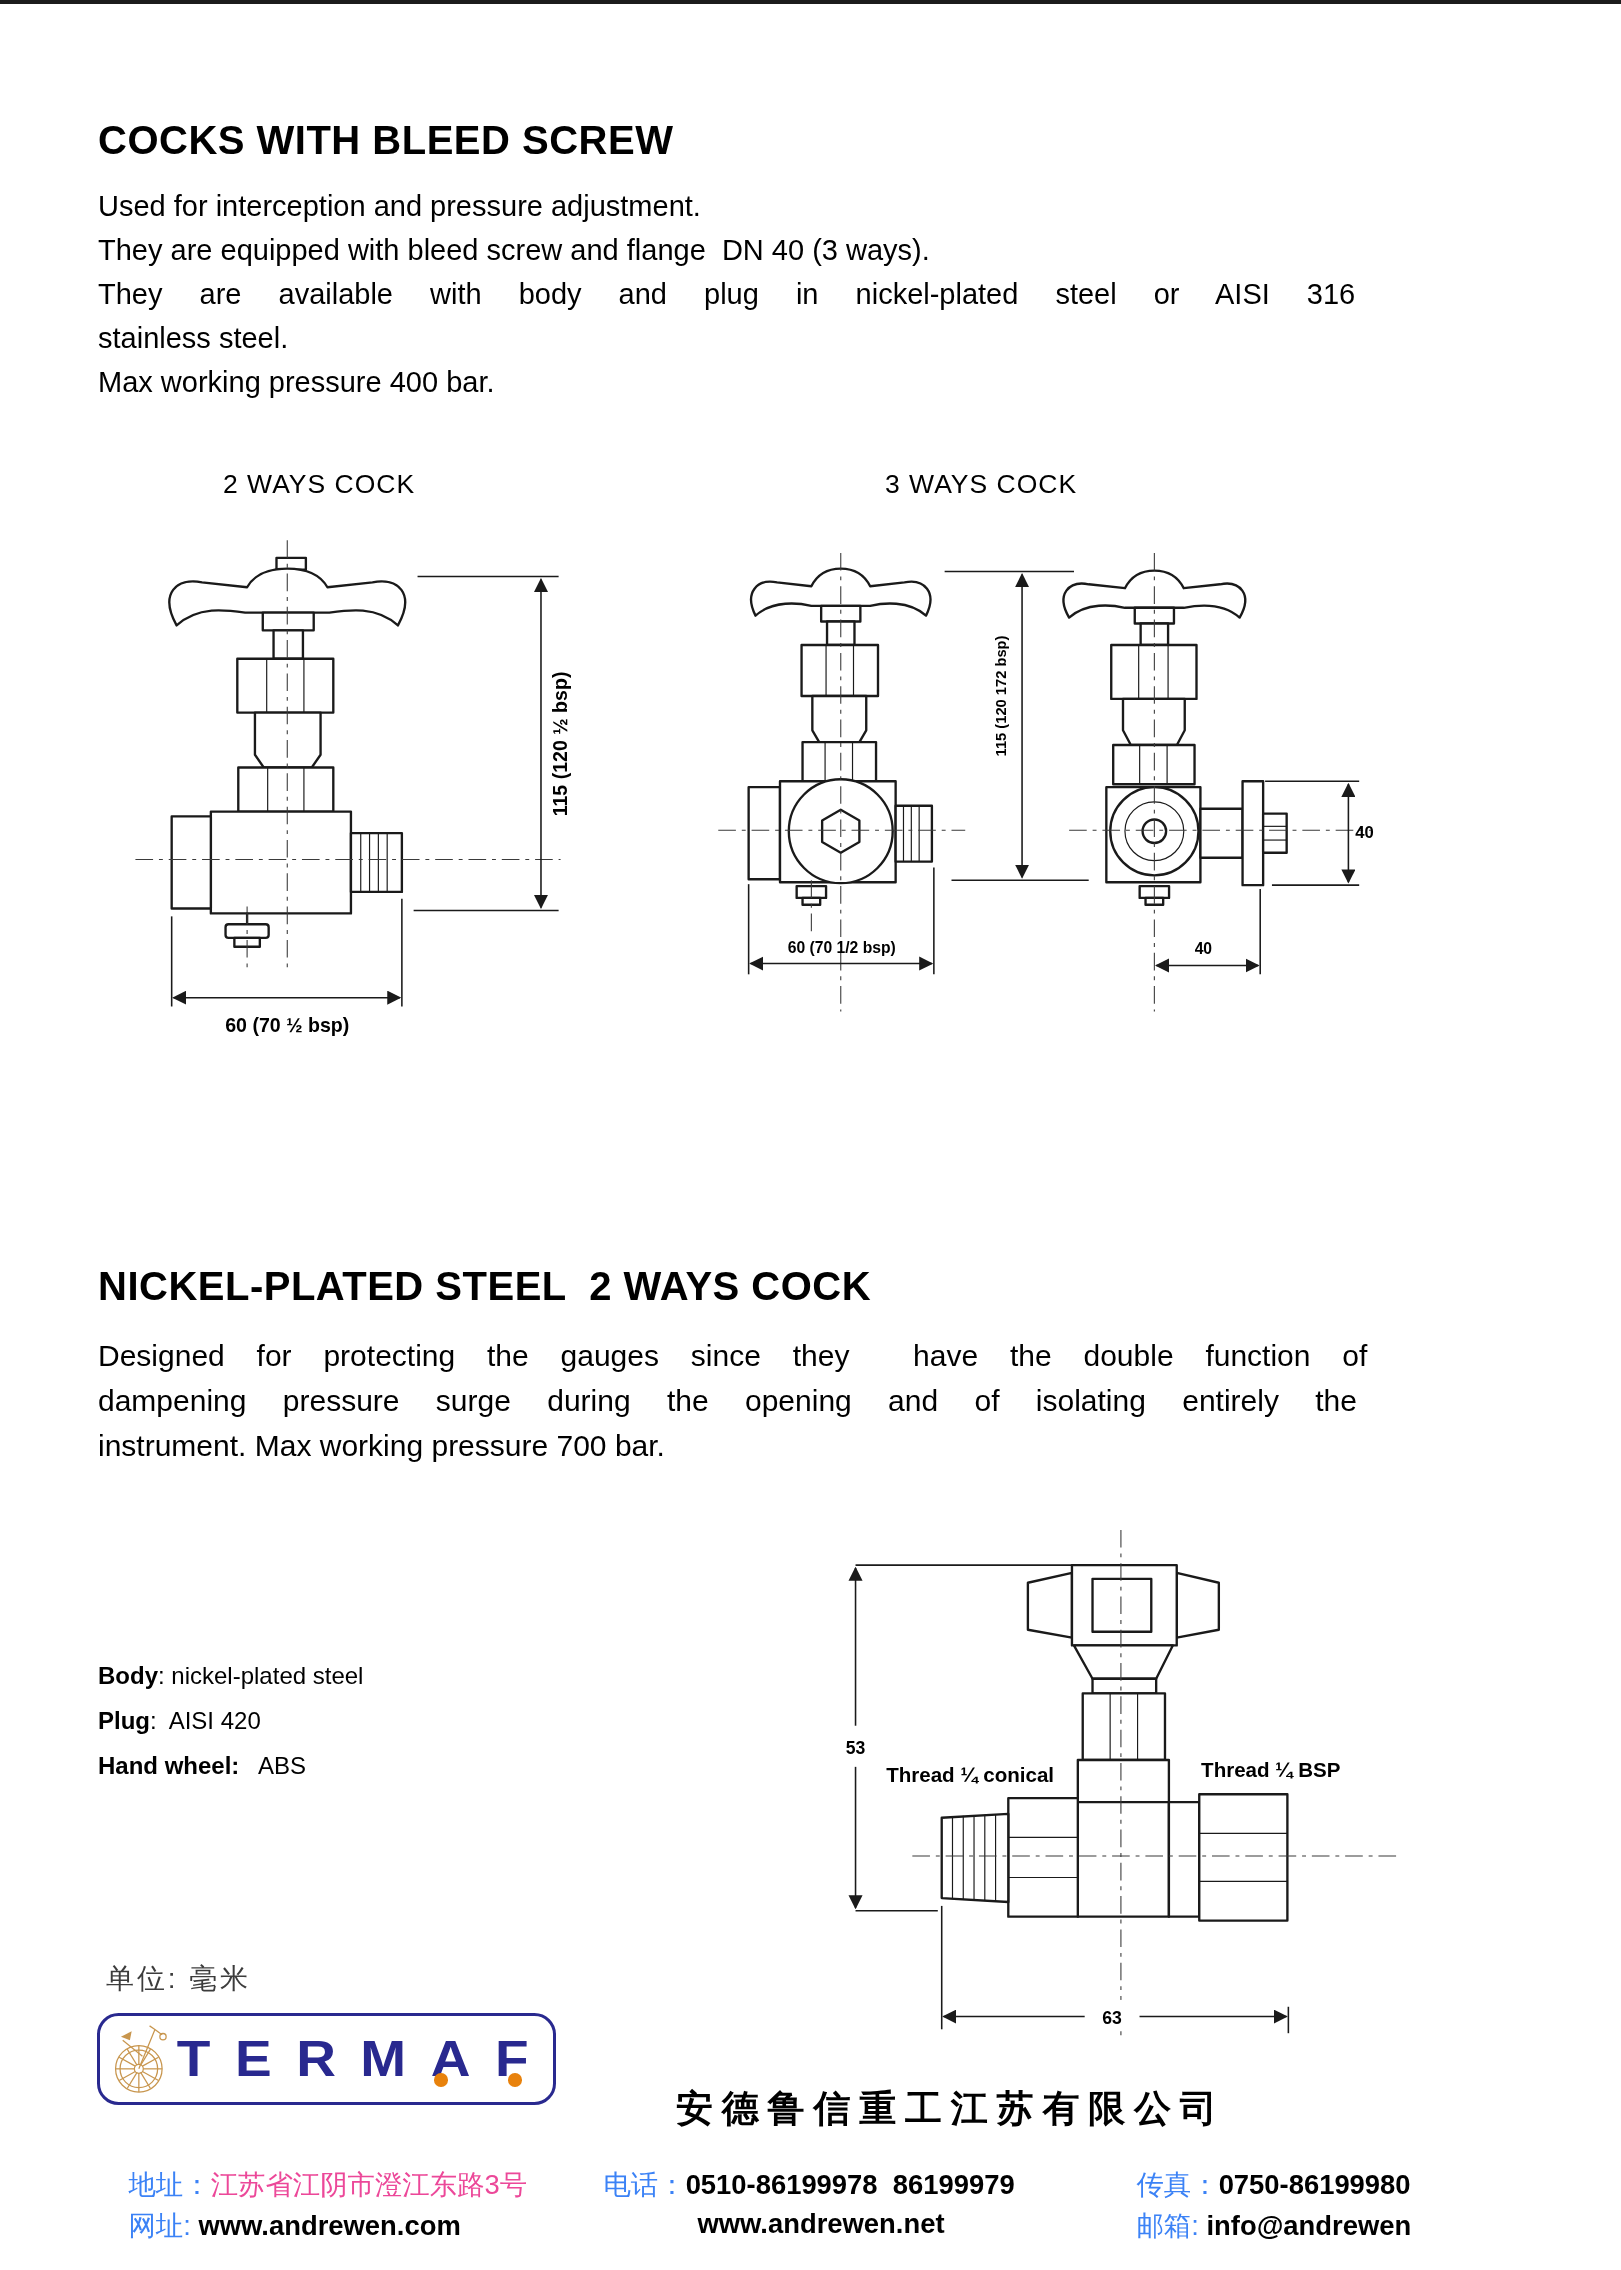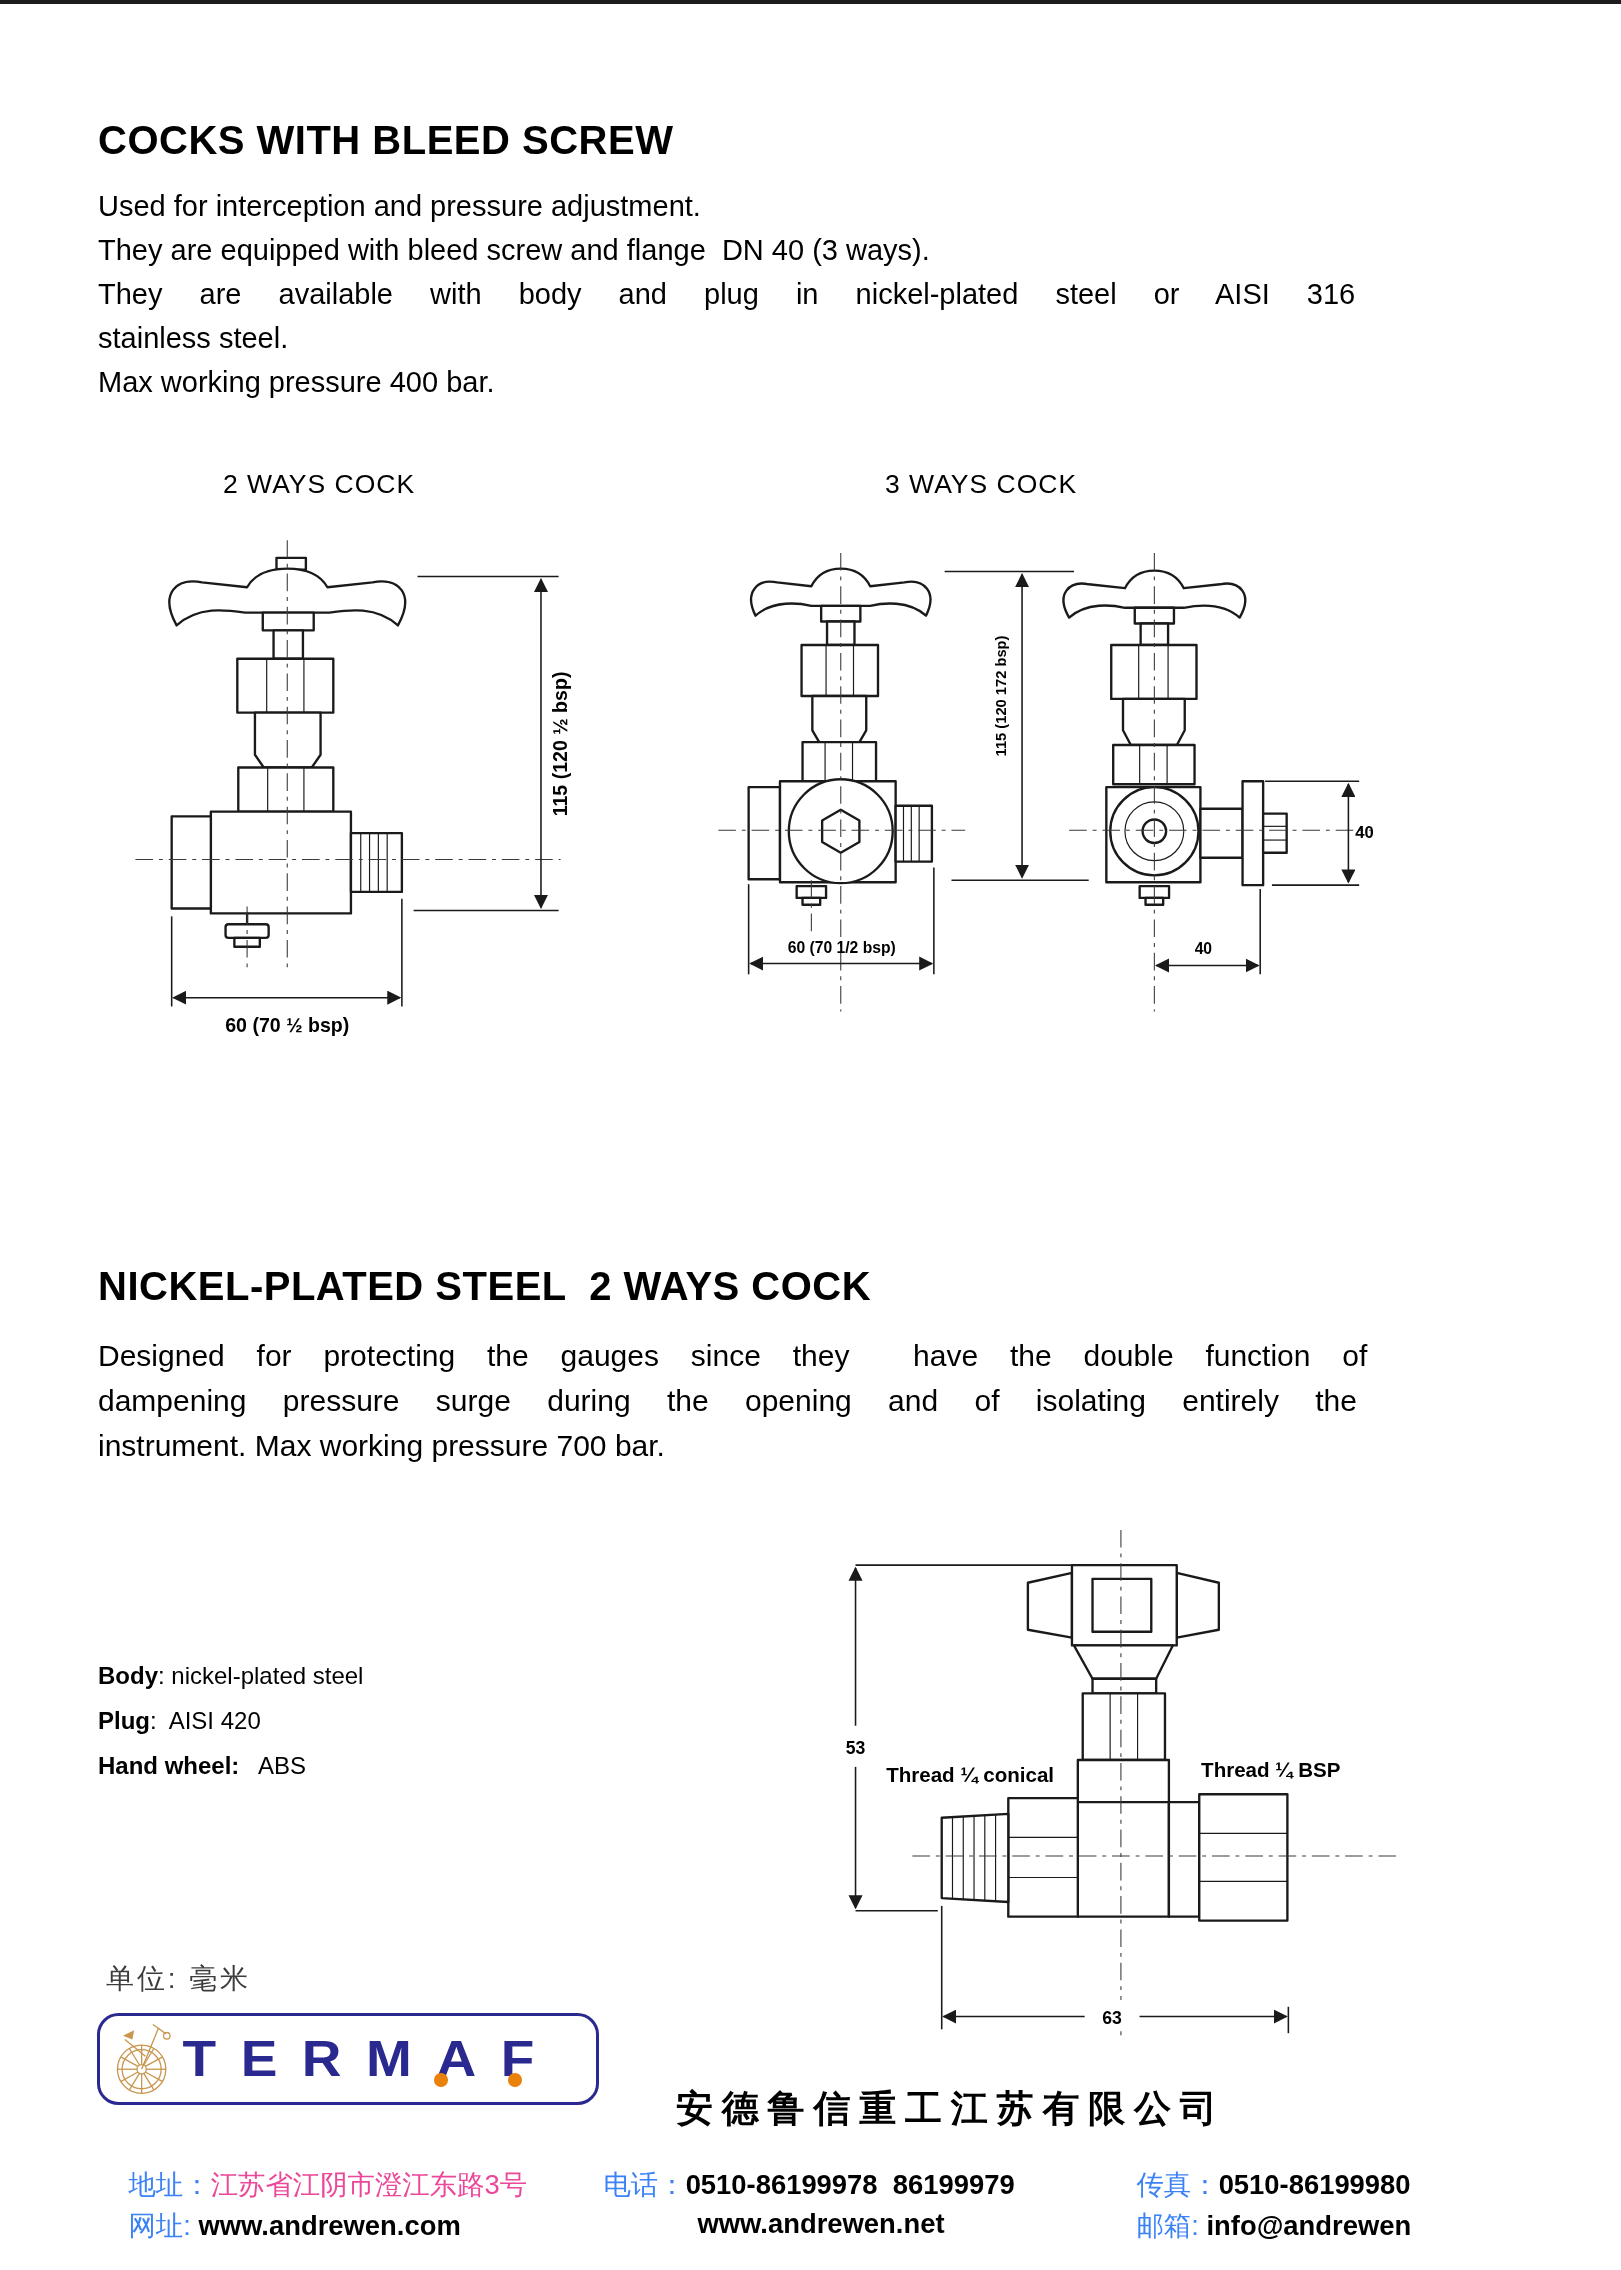--- a/index.html
+++ b/index.html
@@ -7,21 +7,21 @@
         font-family:"Liberation Sans",sans-serif;color:#000;}
   .scanline{position:absolute;left:0;top:0;width:1621px;height:3.9px;background:#1c1c1c;}
   .h1{position:absolute;font-weight:bold;font-size:40px;white-space:pre;letter-spacing:0.5px;}
   .para{position:absolute;width:1429px;font-size:29px;line-height:44px;}
   .para .pline{white-space:pre-wrap;}
   .dlabel{position:absolute;font-size:26.5px;letter-spacing:1px;}
   .specs{position:absolute;left:98px;top:1653px;font-size:24px;line-height:45px;}
   .specs .b{font-weight:bold;}
   .specs span{white-space:pre;}
   .unit{position:absolute;left:106px;top:1960px;font-size:28px;color:#3c3c3c;letter-spacing:2.9px;white-space:pre;}
-  .logo-box{position:absolute;left:97px;top:2013px;width:502px;height:92px;border:3.9px solid #29298f;
+  .logo-box{position:absolute;left:97px;top:2013px;width:459px;height:92px;border:3.9px solid #29298f;
             border-radius:21.6px;background:#fff;display:flex;align-items:center;box-sizing:border-box;}
   .brand{font-size:55px;font-weight:900;color:#29298f;letter-spacing:24.5px;margin-left:7.8px;
          transform:scaleY(0.92);white-space:nowrap;}
   .logo-dot{position:absolute;width:13.7px;height:13.7px;border-radius:50%;background:#e8820c;}
   .company{position:absolute;left:676px;top:2084px;font-size:37px;font-weight:bold;letter-spacing:8.8px;white-space:nowrap;}
   .fseg{position:absolute;font-size:27.4px;white-space:pre;}
   .flabel{color:#3b82f6;}
   .fval{font-weight:bold;color:#000;}
   .fval-n{color:#ec4899;}
   .draw{position:absolute;}
@@ -280,21 +280,21 @@
 
   <div class="company">安德鲁信重工江苏有限公司</div>
 
   <div class="fseg" style="left:98px;top:2135px">
     <span class="flabel">地址：</span><span class="fval-n">江苏省江阴市澄江东路3号</span>
   </div>
   <div class="fseg" style="left:573px;top:2135px">
     <span class="flabel">电话：</span><span class="fval">0510-86199978  86199979</span>
   </div>
   <div class="fseg" style="left:1106px;top:2135px">
-    <span class="flabel">传真：</span><span class="fval">0510-86199980</span>
+    <span class="flabel">传真：</span><span class="fval">0750-86199980</span>
   </div>
   <div class="fseg" style="left:98px;top:2176px">
     <span class="flabel">网址: </span><span class="fval">www.andrewen.com</span>
   </div>
   <div class="fseg" style="left:667px;top:2176px">
     <span class="fval">www.andrewen.net</span>
   </div>
   <div class="fseg" style="left:1106px;top:2176px">
     <span class="flabel">邮箱: </span><span class="fval">info@andrewen</span>
   </div>

